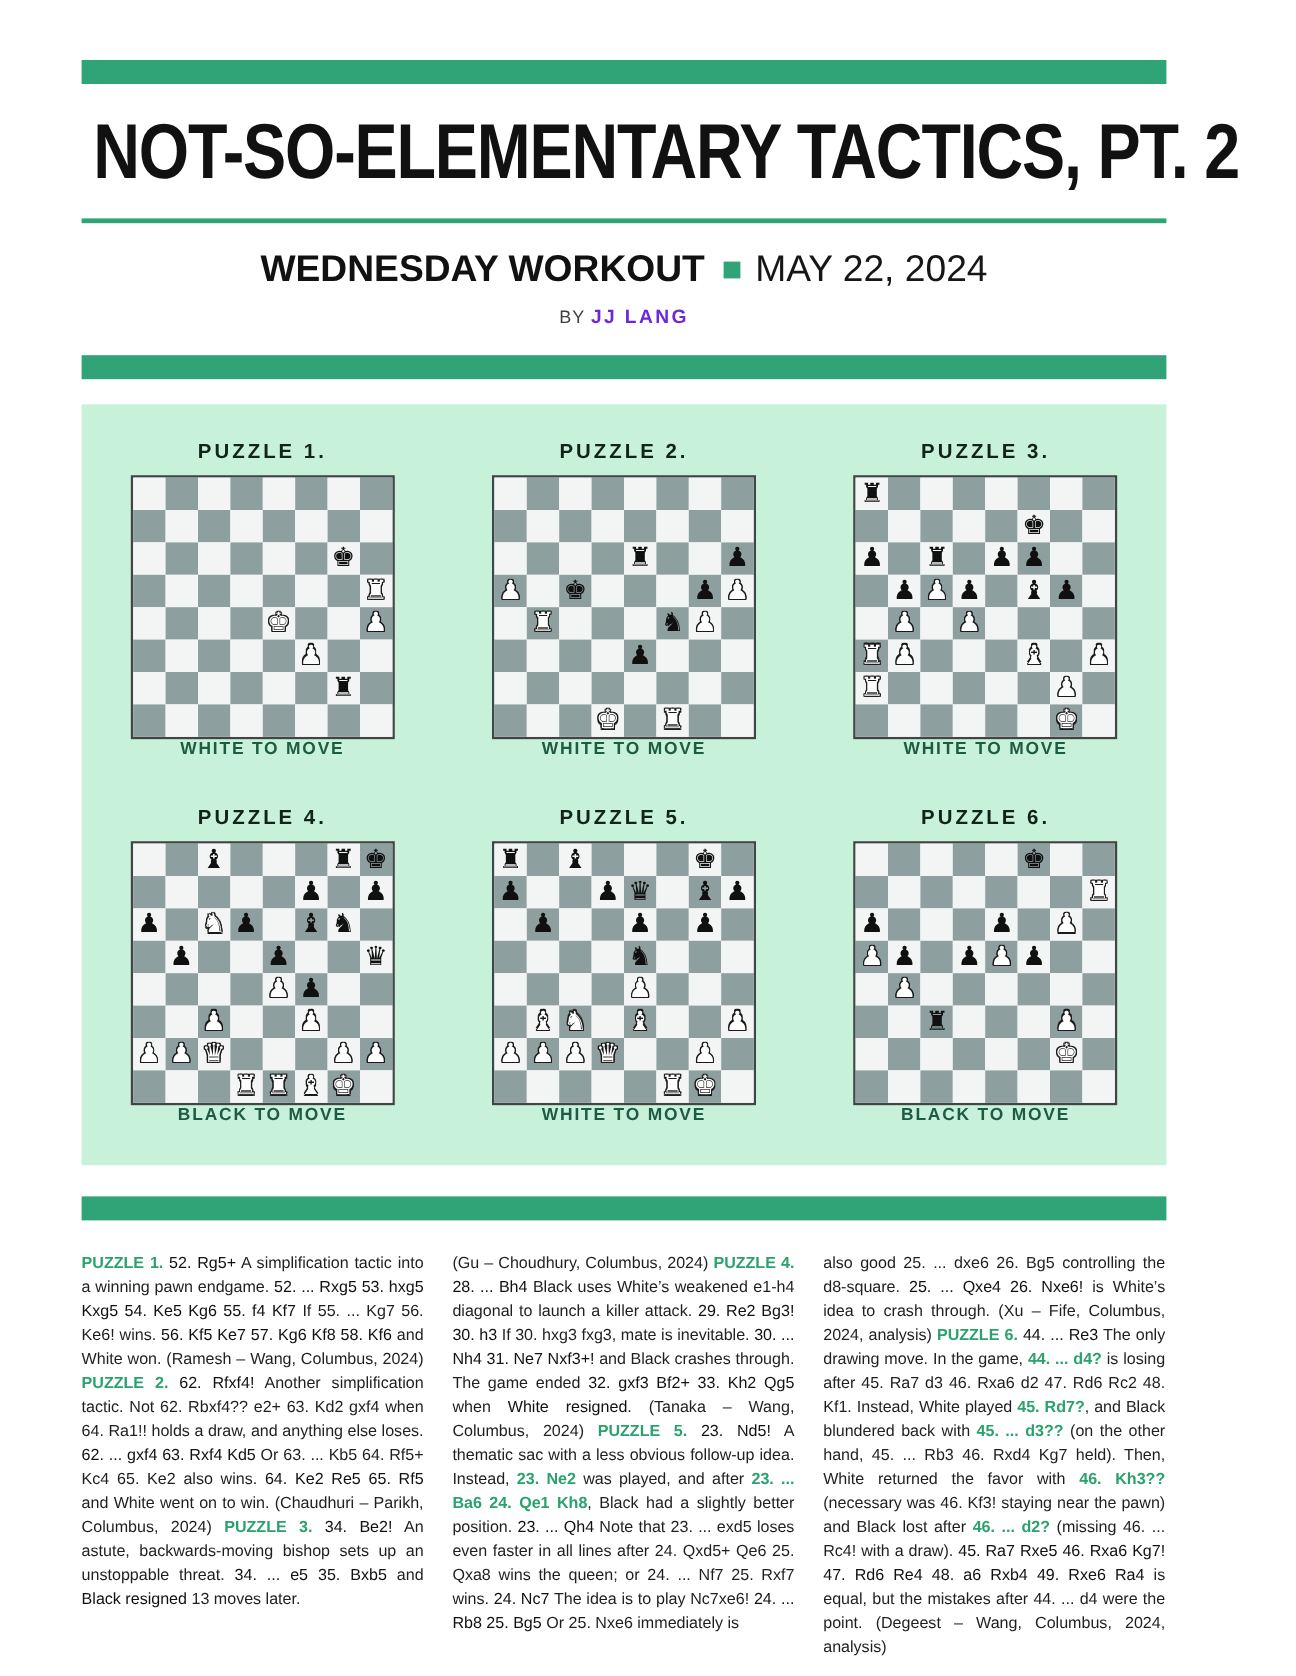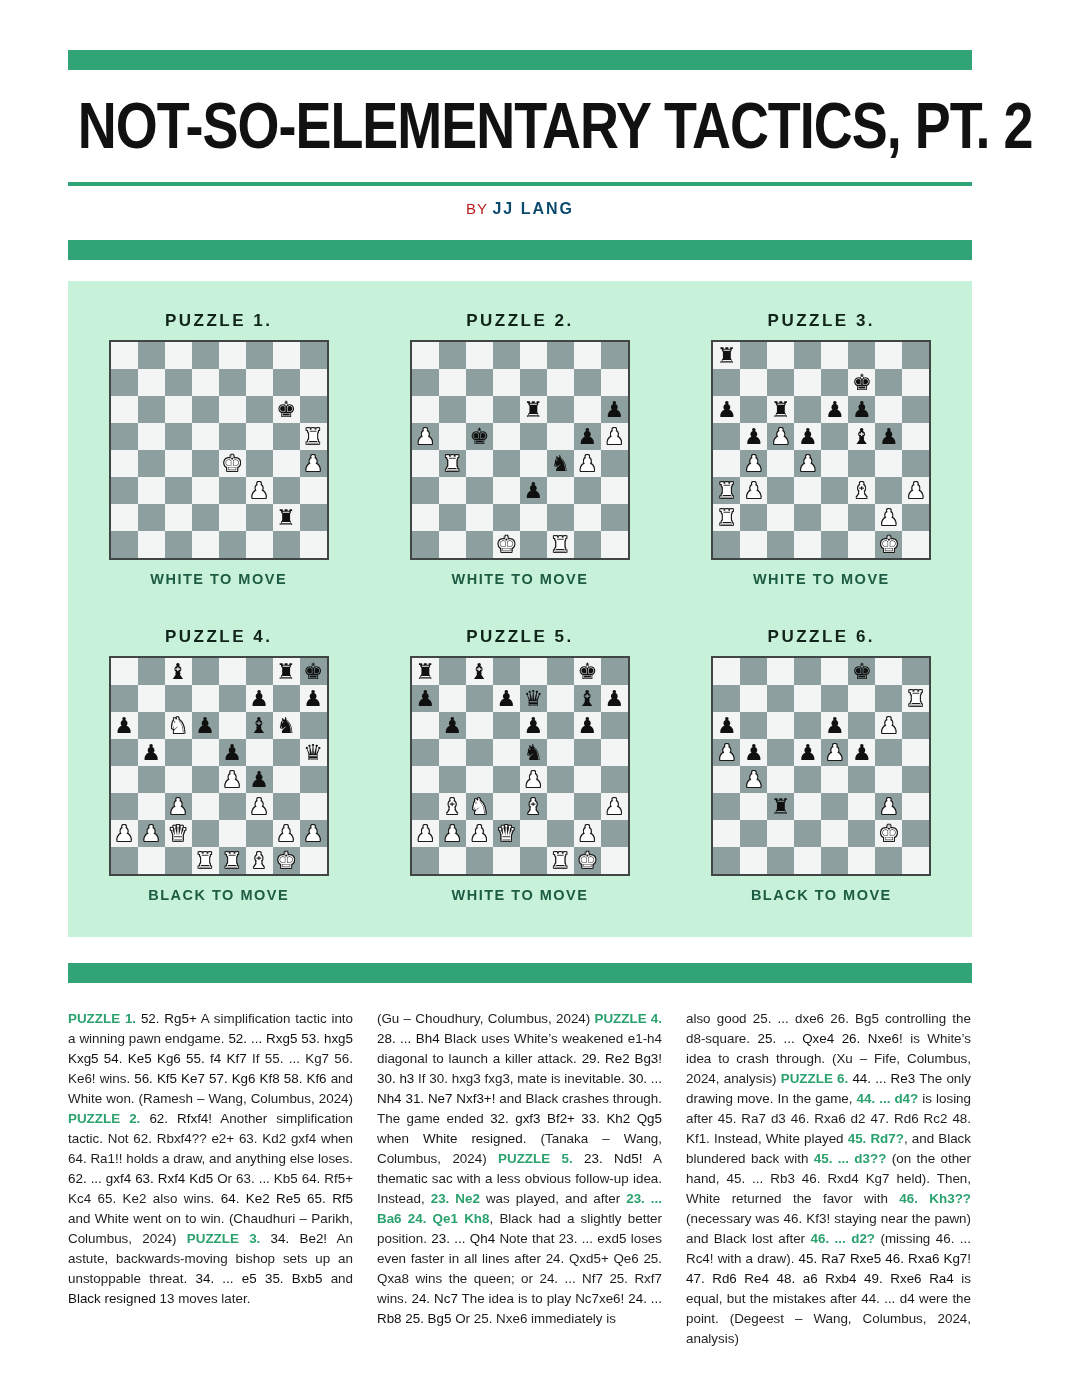--- a/index.html
+++ b/index.html
@@ -10,37 +10,37 @@
   .bar.top{margin-top:50px;}
   .title-wrap{margin-top:24px;text-align:center;}
   .main-title{display:inline-block;font-size:55px;font-weight:bold;letter-spacing:-1px;
         color:#111;transform:scale(0.98,1.18);transform-origin:center;white-space:nowrap;margin:0;}
   .rule{height:4px;background:#31a477;margin-top:24px;}
   .subtitle{margin-top:20px;text-align:center;font-size:31px;color:#111;white-space:nowrap;}
   .subtitle .kicker{font-weight:bold;letter-spacing:0;}
   .bullet-square{display:inline-block;width:14px;height:14px;background:#31a477;margin:0 12px 2px 16px;vertical-align:middle;}
   .subtitle .date{font-weight:normal;color:#161616;}
   .byline{margin-top:14px;text-align:center;}
-  .byline .by{font-size:15px;letter-spacing:1px;color:#b91c1c;}
-  .byline .author{font-size:16px;font-weight:bold;letter-spacing:2px;color:#0c4a6e;}
+  .byline .by{font-size:15px;letter-spacing:1px;color:#404040;}
+  .byline .author{font-size:16px;font-weight:bold;letter-spacing:2px;color:#6d28d9;}
   .bar.mid{margin-top:22px;}
   .panel{margin-top:21px;background:#c8f1da;padding:30px 0 34px;}
   .pgrid{display:grid;grid-template-columns:repeat(3,1fr);row-gap:40px;justify-items:center;}
   .puzzle{text-align:center;}
   .ptitle{font-size:17px;font-weight:bold;letter-spacing:2.5px;color:#10241a;margin-bottom:9px;}
   .board{width:216px;height:216px;border:2px solid #3f4644;display:grid;
          grid-template-columns:repeat(8,27px);grid-template-rows:repeat(8,27px);margin:0 auto;background:#fff;}
   .sq{display:flex;align-items:center;justify-content:center;}
   .sq.l{background:#f3f5f4;}
   .sq.d{background:#8da09f;}
   .piece{font-family:"DejaVu Sans",sans-serif;font-size:22px;line-height:27px;}
   .piece.w{color:#ffffff;text-shadow:-1px -1px 0 #1a1a1a,1px -1px 0 #1a1a1a,-1px 1px 0 #1a1a1a,
            1px 1px 0 #1a1a1a,-1px 0 0 #1a1a1a,1px 0 0 #1a1a1a,0 -1px 0 #1a1a1a,0 1px 0 #1a1a1a;}
   .piece.b{color:#101010;}
-  .pcaption{margin-top:11px;font-size:14.5px;font-weight:bold;letter-spacing:1.5px;color:#1d5c42;}
+  .pcaption{font-size:14.5px;font-weight:bold;letter-spacing:1.5px;color:#1d5c42;}
   .bar.bottom{margin-top:26px;}
   .solutions{margin-top:26px;display:flex;gap:24px;}
   .col{width:285px;font-size:13.4px;line-height:1.49;text-align:justify;color:#1f1f1f;}
   .sol-head{color:#2ba26e;font-size:19px;font-weight:bold;letter-spacing:0.5px;margin:0 0 7px 0;}
   .col p{margin:0;}
   .run.b{font-weight:normal;color:#111;}
   .run.g{font-weight:bold;color:#2ba26e;}
   .run.i{}
 </style>
 </head>
@@ -50,20 +50,23 @@
   <div class="content">
 
     <div class="bar top"></div>
 
     <div class="title-wrap">
       <h1 class="main-title">NOT-SO-ELEMENTARY TACTICS, PT. 2</h1>
     </div>
 
     <div class="rule"></div>
 
+    <div class="subtitle">
+      <span class="kicker">WEDNESDAY WORKOUT</span><span class="bullet-square"></span><span class="date">MAY 22, 2024</span>
+    </div>
 
     <div class="byline">
       <span class="by">BY</span>
       <span class="author">JJ LANG</span>
     </div>
 
     <div class="bar mid"></div>
 
     <div class="panel">
       <div class="pgrid" id="pgrid">

